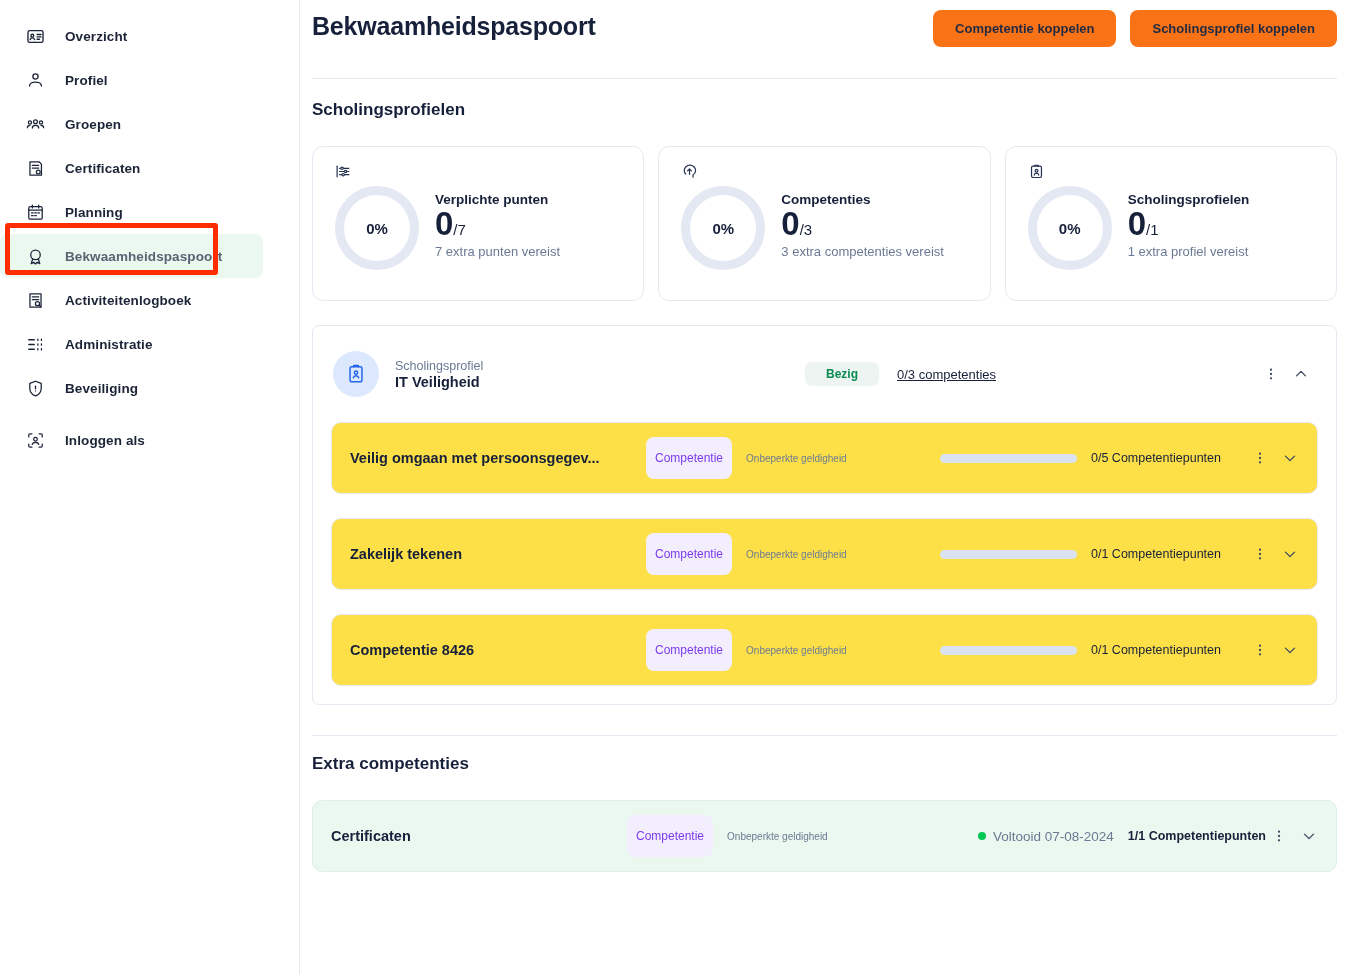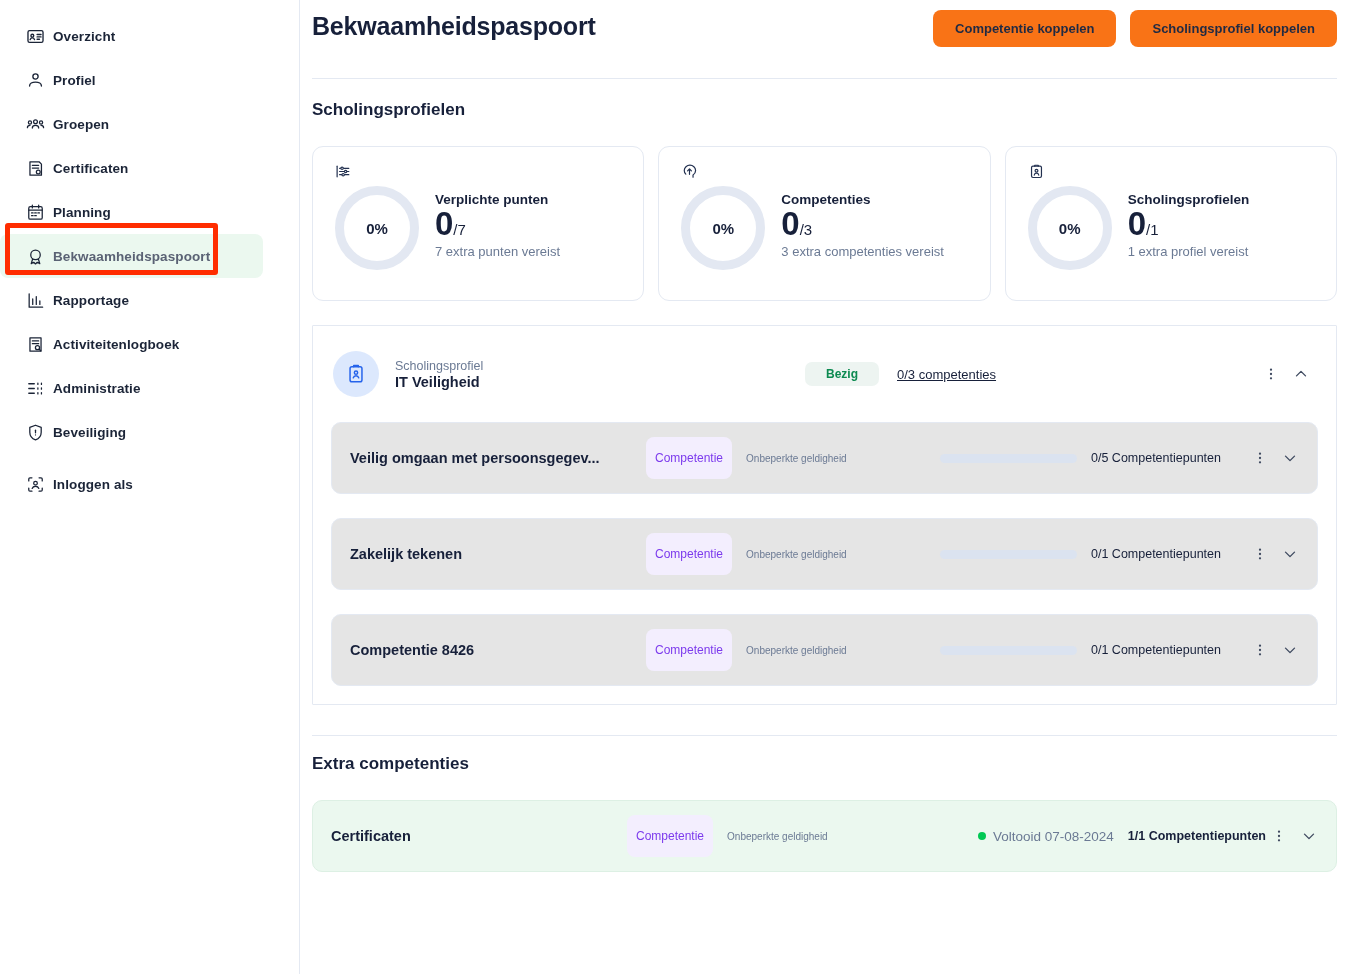--- a/index.html
+++ b/index.html
@@ -15,21 +15,21 @@
   
   .sidebar {
     width: 300px; height: 974px;
     background: #ffffff;
     border-right: 1px solid #e4e9f2;
     padding-top: 14px;
     position: relative;
     flex: 0 0 300px;
   }
   .nav-item {
-    display: flex; align-items: center; gap: 8px;
+    display: flex; align-items: center; gap: 20px;
     height: 44px;
     padding-left: 26px;
     margin: 0 36px 0 0;
     border-radius: 8px;
     cursor: pointer;
     position: relative;
   }
   .nav-item .label {
     font-size: 13.5px; font-weight: bold; color: #1b2437; letter-spacing: .1px;
   }
@@ -112,21 +112,21 @@
   .stat-text { padding-bottom: 2px; }
   .stat-name { font-size: 13.5px; font-weight: bold; color: #17203a; }
   .stat-value { display: flex; align-items: baseline; margin-top: -2px; }
   .stat-value .big { font-size: 33px; font-weight: bold; color: #17203a; line-height: 1.15; }
   .stat-value .den { font-size: 15px; color: #17203a; font-weight: normal; }
   .stat-sub { font-size: 13px; color: #6b7a94; line-height: 1.45; max-width: 200px; }
 
   
   .panel {
     margin-top: 24px;
-    border: 1px solid #e4e9f2; border-radius: 1px;
+    border: 1px solid #e4e9f2; border-radius: 7px;
     background: #fff;
     padding: 0 18px 18px 18px;
   }
   .panel-head {
     display: flex; align-items: center;
     height: 96px;
     padding: 0 4px 0 2px;
   }
   .avatar {
     width: 46px; height: 46px; border-radius: 50%;
@@ -149,21 +149,21 @@
     width: 26px; height: 26px; display: flex; align-items: center; justify-content: center;
     color: #3f4a60; cursor: pointer; background: none; border: none;
   }
   .kebab { margin-right: 4px; }
 
   
   .comp-row {
     display: flex; align-items: center;
     height: 72px;
     border: 1px solid #e4e9f2; border-radius: 10px;
-    background: #e5e5e5;
+    background: #fde047;
     padding: 0 14px 0 18px;
     margin-bottom: 24px;
   }
   .comp-row:last-child { margin-bottom: 0; }
   .comp-name {
     font-size: 14.5px; font-weight: bold; color: #17203a;
     width: 296px; white-space: nowrap; overflow: hidden; text-overflow: ellipsis;
   }
   .badge-comp {
     background: #f3eefe; color: #7c3aed;
@@ -259,29 +259,20 @@
     <div class="nav-item active">
       <span class="ico">
         <svg width="19" height="19" viewBox="0 0 24 24" fill="none" stroke="#1b2437" stroke-width="1.6" stroke-linecap="round" stroke-linejoin="round">
             <circle cx="12" cy="10" r="6"></circle>
             <path d="M8.4 15.2 6.6 21l3.2-1.7L12 21.4l2.2-2.1 3.2 1.7-1.8-5.8"></path>
           </svg>
       </span>
       <span class="label">Bekwaamheidspaspoort</span>
     </div>
 
-    <div class="nav-item">
-      <span class="ico">
-        <svg width="19" height="19" viewBox="0 0 24 24" fill="none" stroke="#1b2437" stroke-width="1.6" stroke-linecap="round" stroke-linejoin="round">
-            <path d="M4 3.5v17h17"></path>
-            <path d="M8.5 17V10M13 17V7M17.5 17v-4.5"></path>
-          </svg>
-      </span>
-      <span class="label">Rapportage</span>
-    </div>
 
     <div class="nav-item">
       <span class="ico">
         <svg width="19" height="19" viewBox="0 0 24 24" fill="none" stroke="#1b2437" stroke-width="1.6" stroke-linecap="round" stroke-linejoin="round">
             <path d="M5 3.5h14v17H5z"></path>
             <path d="M8 7.5h8M8 11h8"></path>
             <circle cx="14.5" cy="16" r="2.6"></circle>
             <path d="M16.6 18.1 18.6 20"></path>
           </svg>
       </span>

